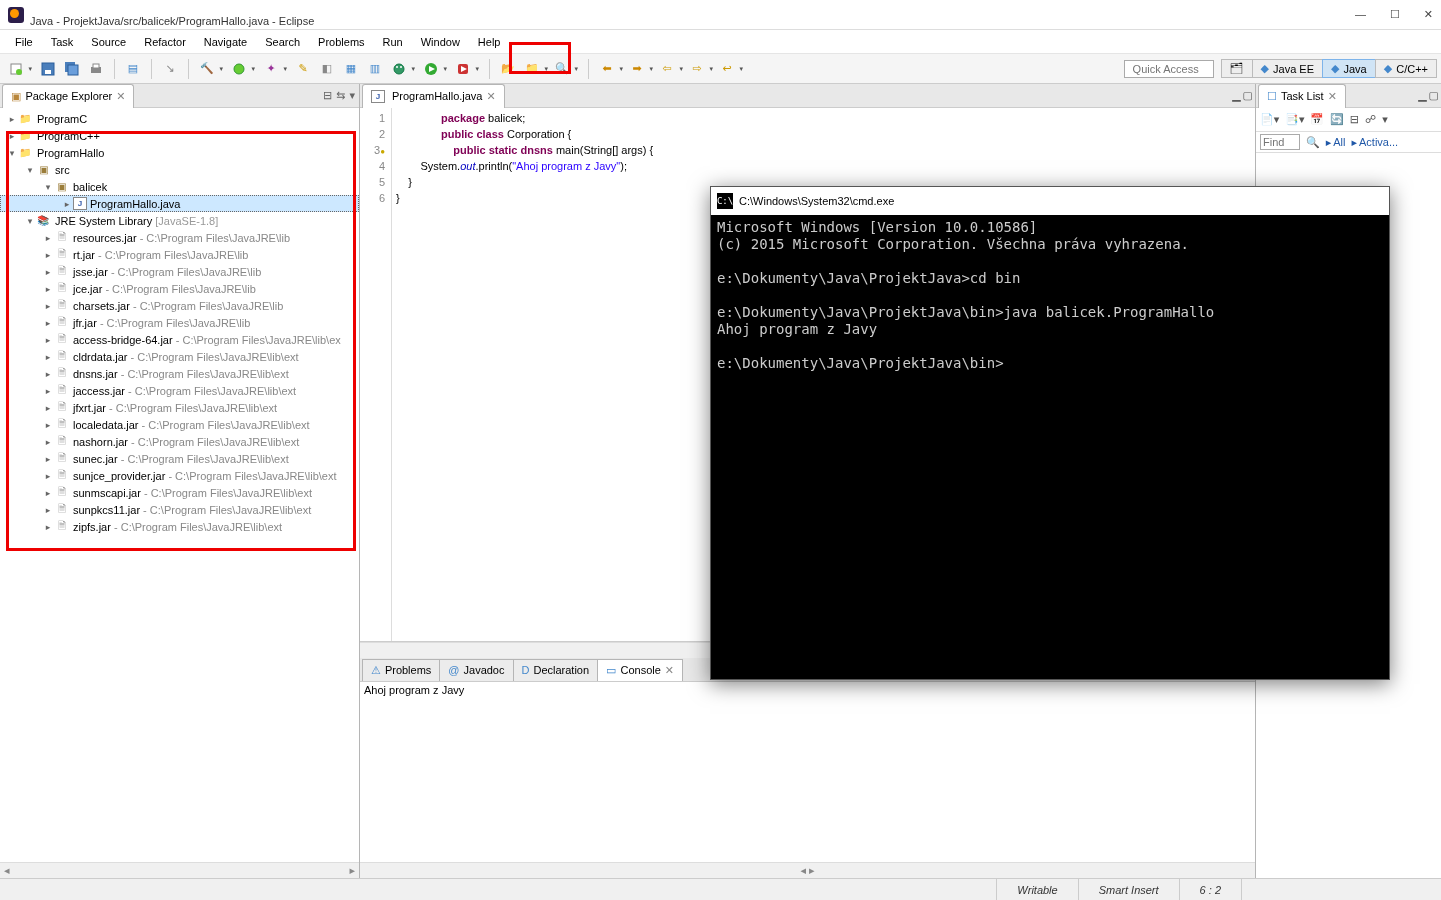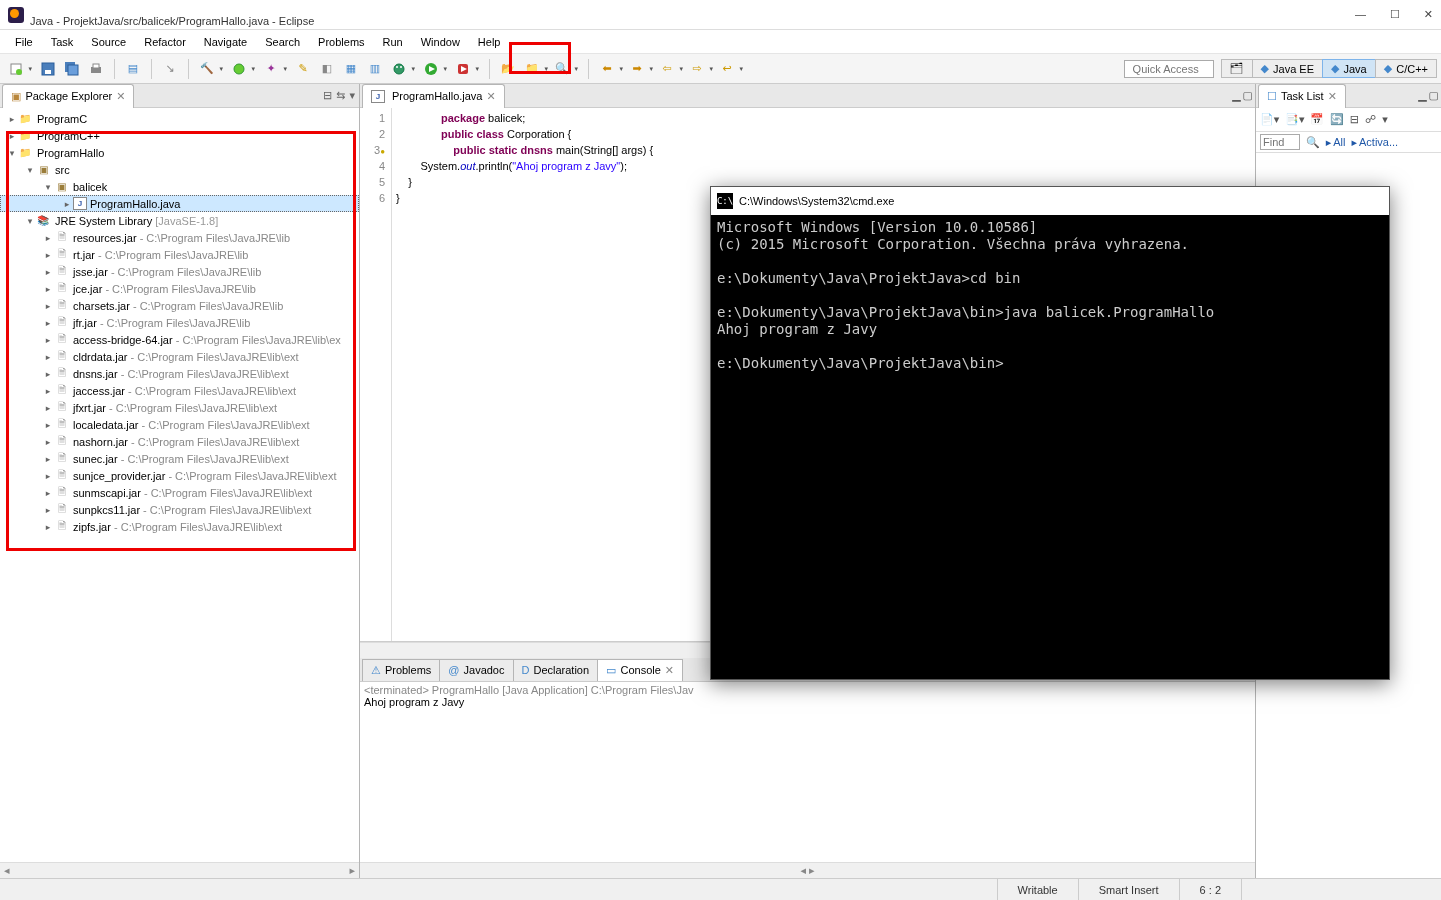--- a/index.html
+++ b/index.html
@@ -64,21 +64,21 @@
 .console-body .term{color:#888;}
 .left-scrollbar-h{height:16px;background:#f0f0f0;border-top:1px solid #ddd;display:flex;align-items:center;color:#888;}
 
 .right-panel{width:185px;background:#fff;display:flex;flex-direction:column;}
 .right-toolbar{height:24px;display:flex;align-items:center;gap:6px;padding:0 4px;border-bottom:1px solid #ddd;color:#555;}
 .find-row{display:flex;align-items:center;gap:6px;padding:2px 4px;border-bottom:1px solid #ddd;}
 .find-input{border:1px solid #aaa;width:40px;padding:1px 2px;}
 .find-btn{color:#2058a8;display:flex;align-items:center;gap:2px;}
 
 .statusbar{height:22px;background:#f0f0f0;border-top:1px solid #ccc;display:flex;align-items:center;font-size:11px;color:#333;}
-.statusbar .cell{border-left:1px solid #ccc;padding:0 20px;height:100%;display:flex;align-items:center;}
+.statusbar .cell{border-left:1px solid #ccc;padding:0 20px;height:100%;display:flex;align-items:center;font-style:italic;}
 
 
 .cmd-window{position:absolute;top:186px;left:710px;width:680px;height:494px;background:#000;border:1px solid #555;box-shadow:0 4px 20px rgba(0,0,0,0.5);}
 .cmd-title{height:28px;background:#fff;color:#000;display:flex;align-items:center;padding:0 6px;gap:6px;font-size:12px;}
 .cmd-title .cmd-icon{width:16px;height:16px;background:#000;color:#fff;display:inline-flex;align-items:center;justify-content:center;font-size:9px;font-family:Consolas,monospace;}
 .cmd-body{padding:4px 6px;color:#ccc;font-family:Consolas,"Lucida Console",monospace;font-size:14px;line-height:17px;white-space:pre;}
 .view-minmax{margin-left:auto;display:flex;gap:2px;padding-right:2px;color:#555;}
 svg{display:block;}
 </style>
 </head>
@@ -398,21 +398,20 @@
           <span style="color:#48c">D</span>
           <span>Declaration</span>
         </div>
         <div class="btab active">
           <span style="color:#48c">▭</span>
           <span>Console</span> 
           <span style="color:#888">✕</span>
         </div>
       </div>
     <div class="console-body">
-      <div class="term">&lt;terminated&gt; ProgramHallo [Java Application] C:\Program Files\Jav</div>
       <div>Ahoj program z Javy</div>
     </div>
     <div class="ed-scrollbar-h">◂ ▸</div>
   </div>
 
   <div class="right-panel">
     <div class="view-tabbar">
       <div class="view-tab">
         <span style="color:#48c">☐</span>
         <span>Task List</span>

